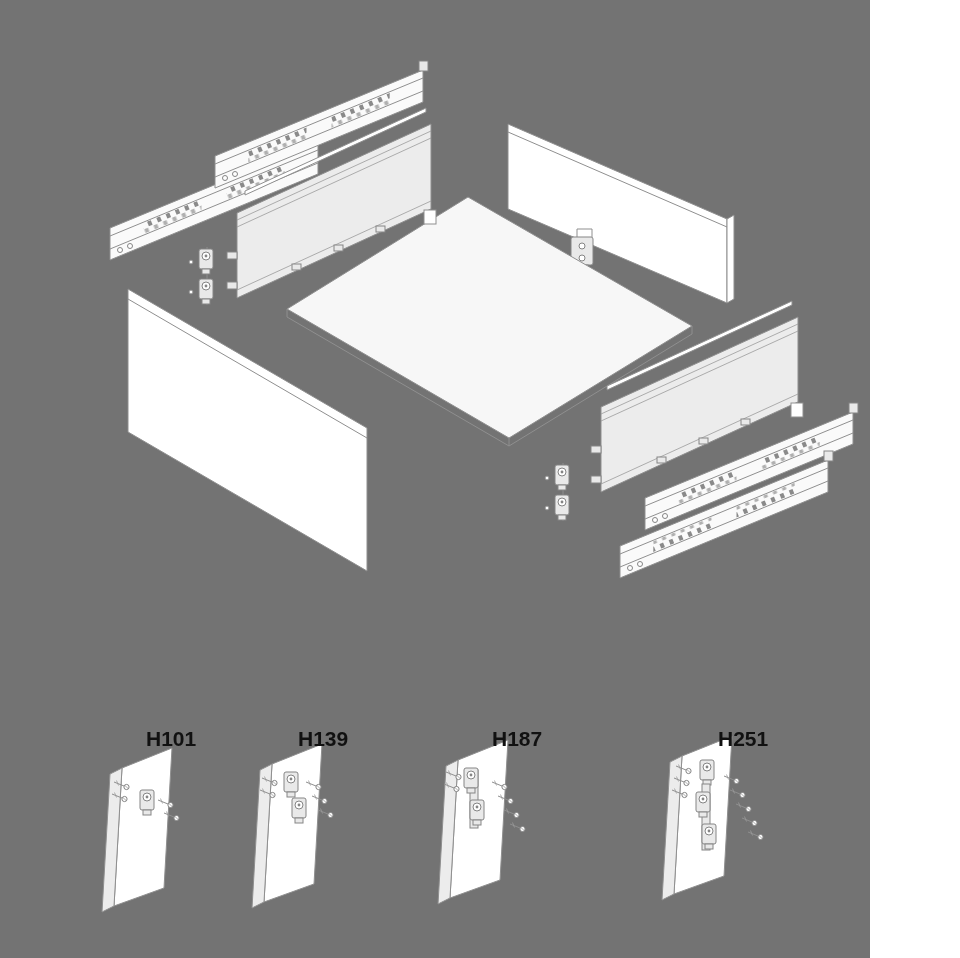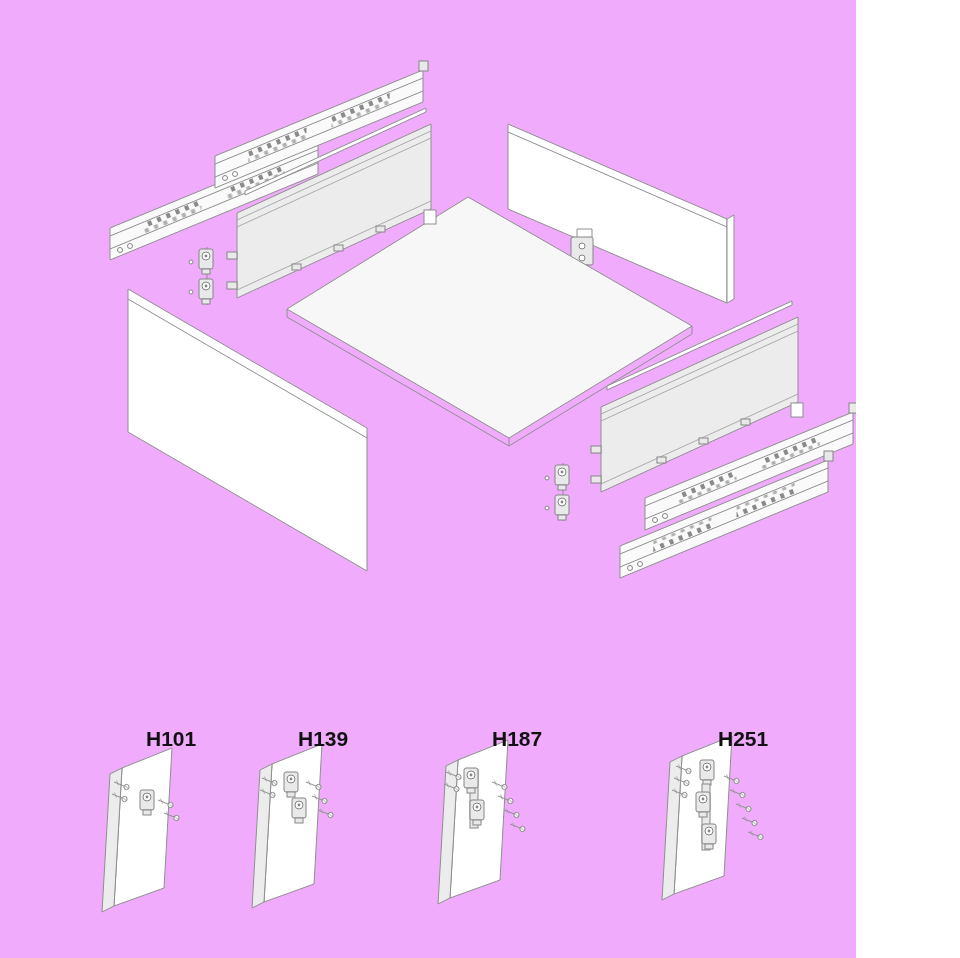--- a/index.html
+++ b/index.html
@@ -1,17 +1,17 @@
 <!DOCTYPE html>
 <html><head>
 <meta charset="utf-8">
 <style>
   html,body{margin:0;padding:0;background:#ffffff;}
-  .stage{position:relative;width:856px;height:958px;background:#f0abfc;overflow:hidden;
-         font-family:"Liberation Sans",sans-serif;}
+  .stage{position:relative;width:856px;height:958px;background:#737373;overflow:hidden;
+         font-family:"Liberation Sans",sans-serif;padding-left:14px;}
   svg{position:absolute;left:0;top:0;}
   .ln{fill:none;stroke:#8f8f8f;stroke-width:1;}
   .ln-thin{fill:none;stroke:#9b9b9b;stroke-width:0.8;}
   .fill-light{fill:#ececec;stroke:#8f8f8f;stroke-width:1;}
   .fill-white{fill:#ffffff;stroke:#8f8f8f;stroke-width:1;}
   .fill-board{fill:#f7f7f7;stroke:#8f8f8f;stroke-width:1;}
   .fill-rail{fill:#fafafa;stroke:#8f8f8f;stroke-width:1;}
   .hw{fill:#e9e9e9;stroke:#858585;stroke-width:1;}
   .hw-hole{fill:#ffffff;stroke:#858585;stroke-width:1;}
   .hw-dot{fill:#858585;stroke:none;}

